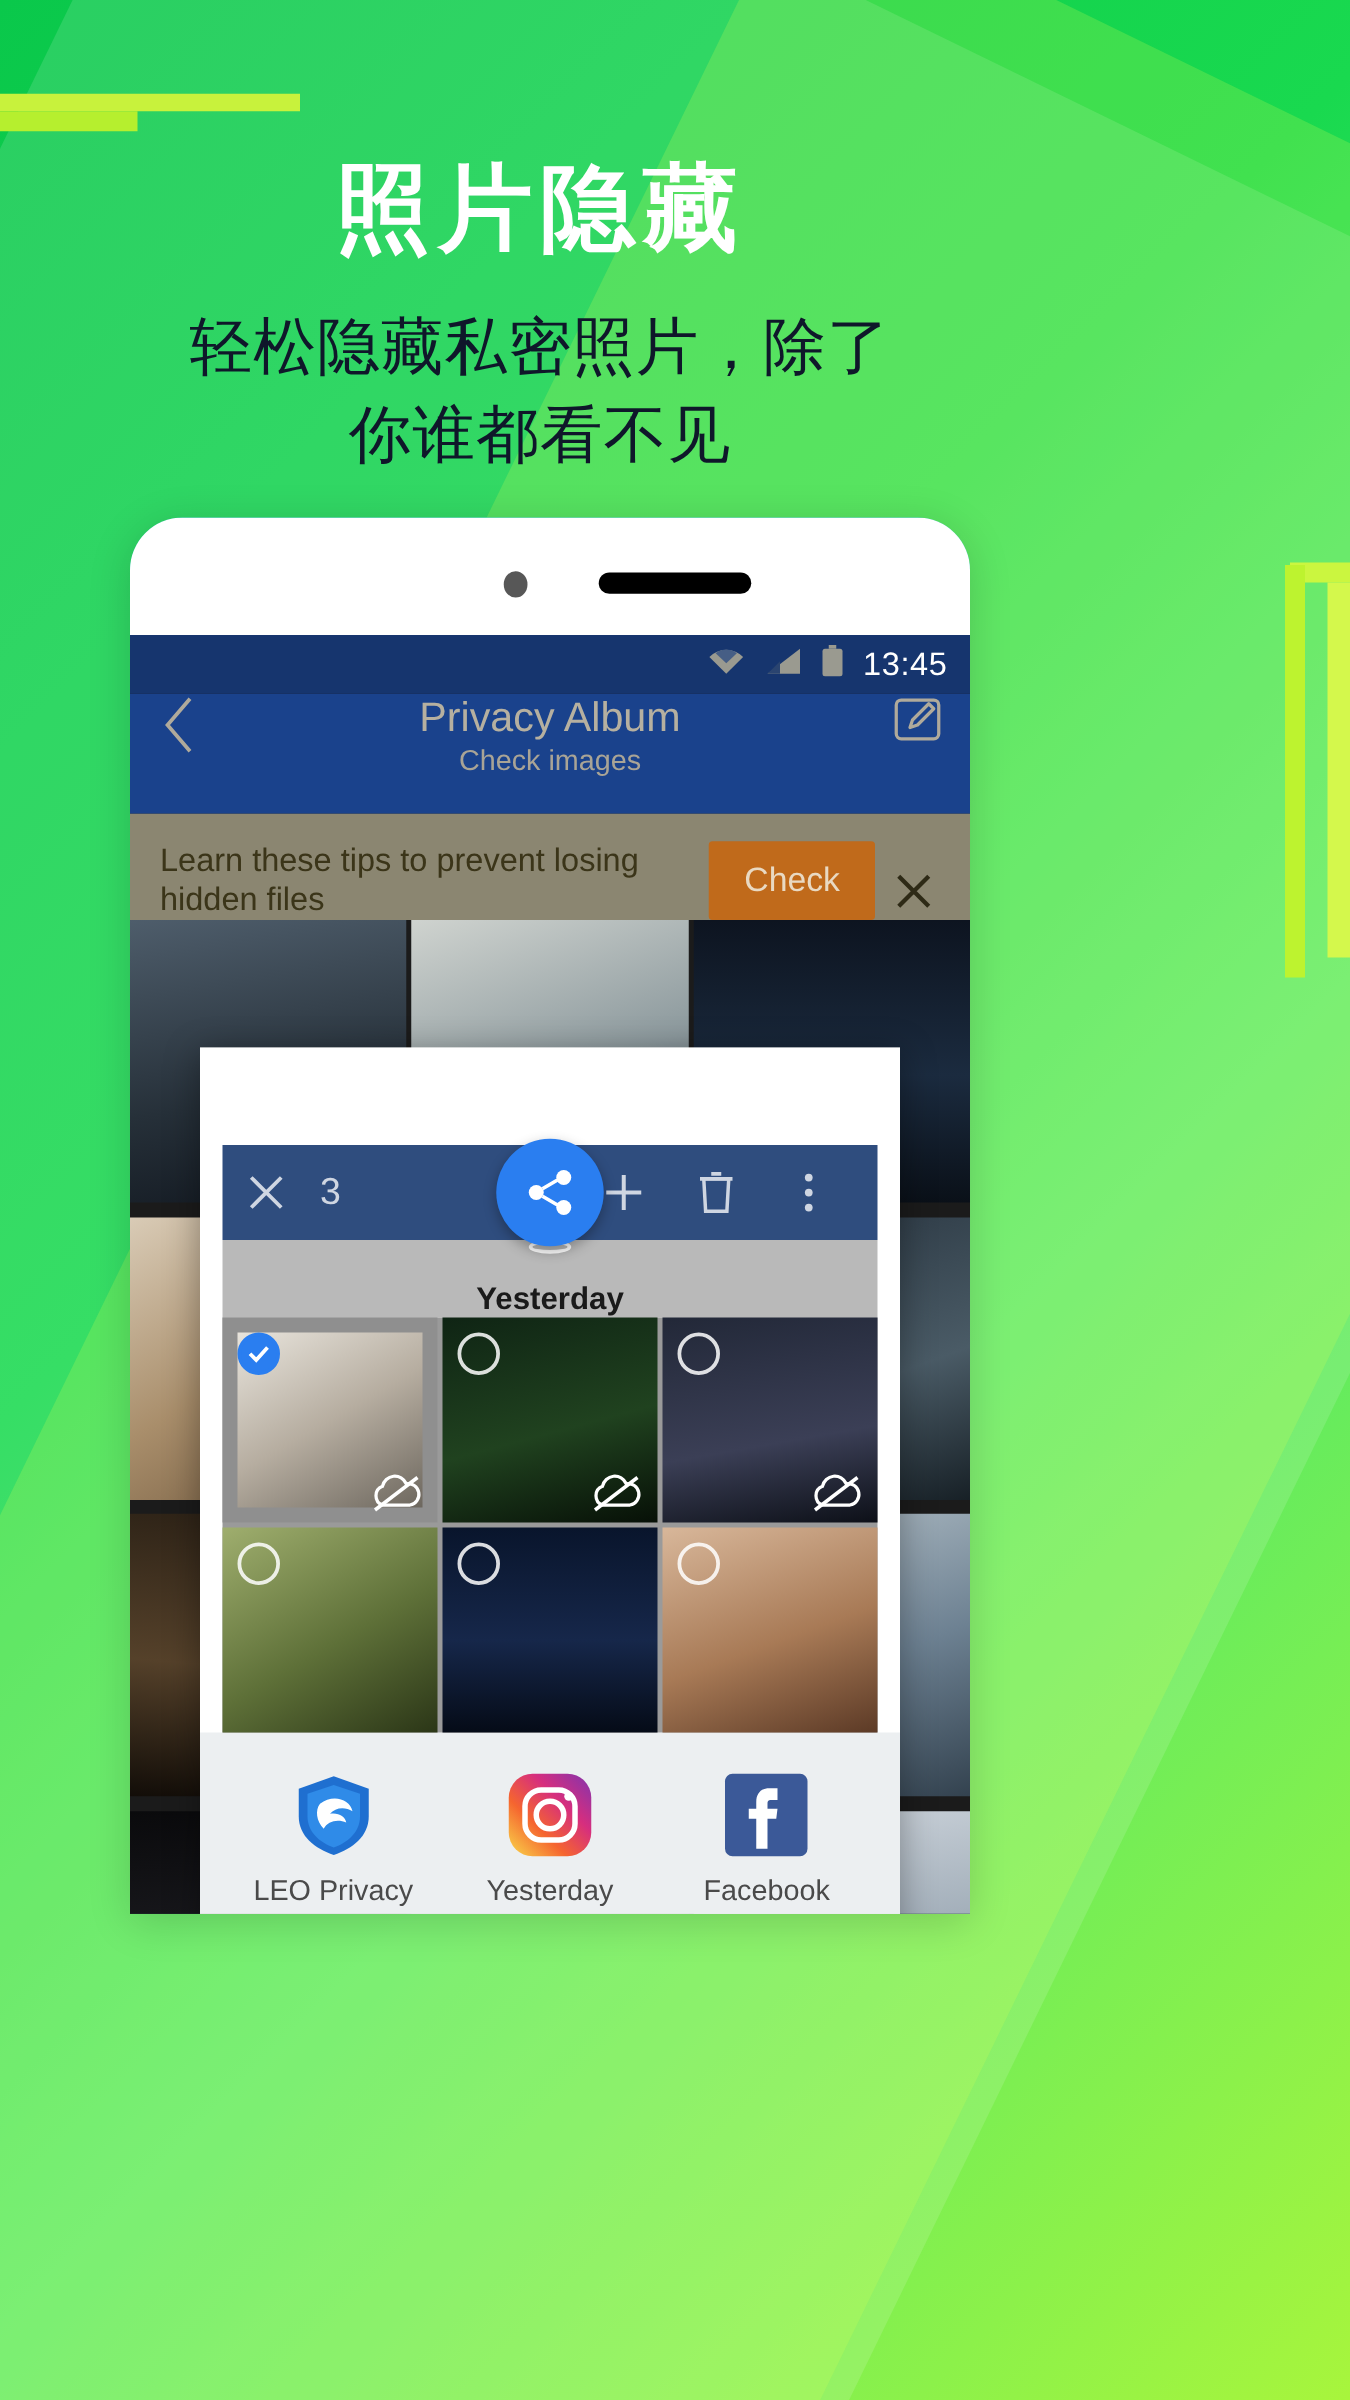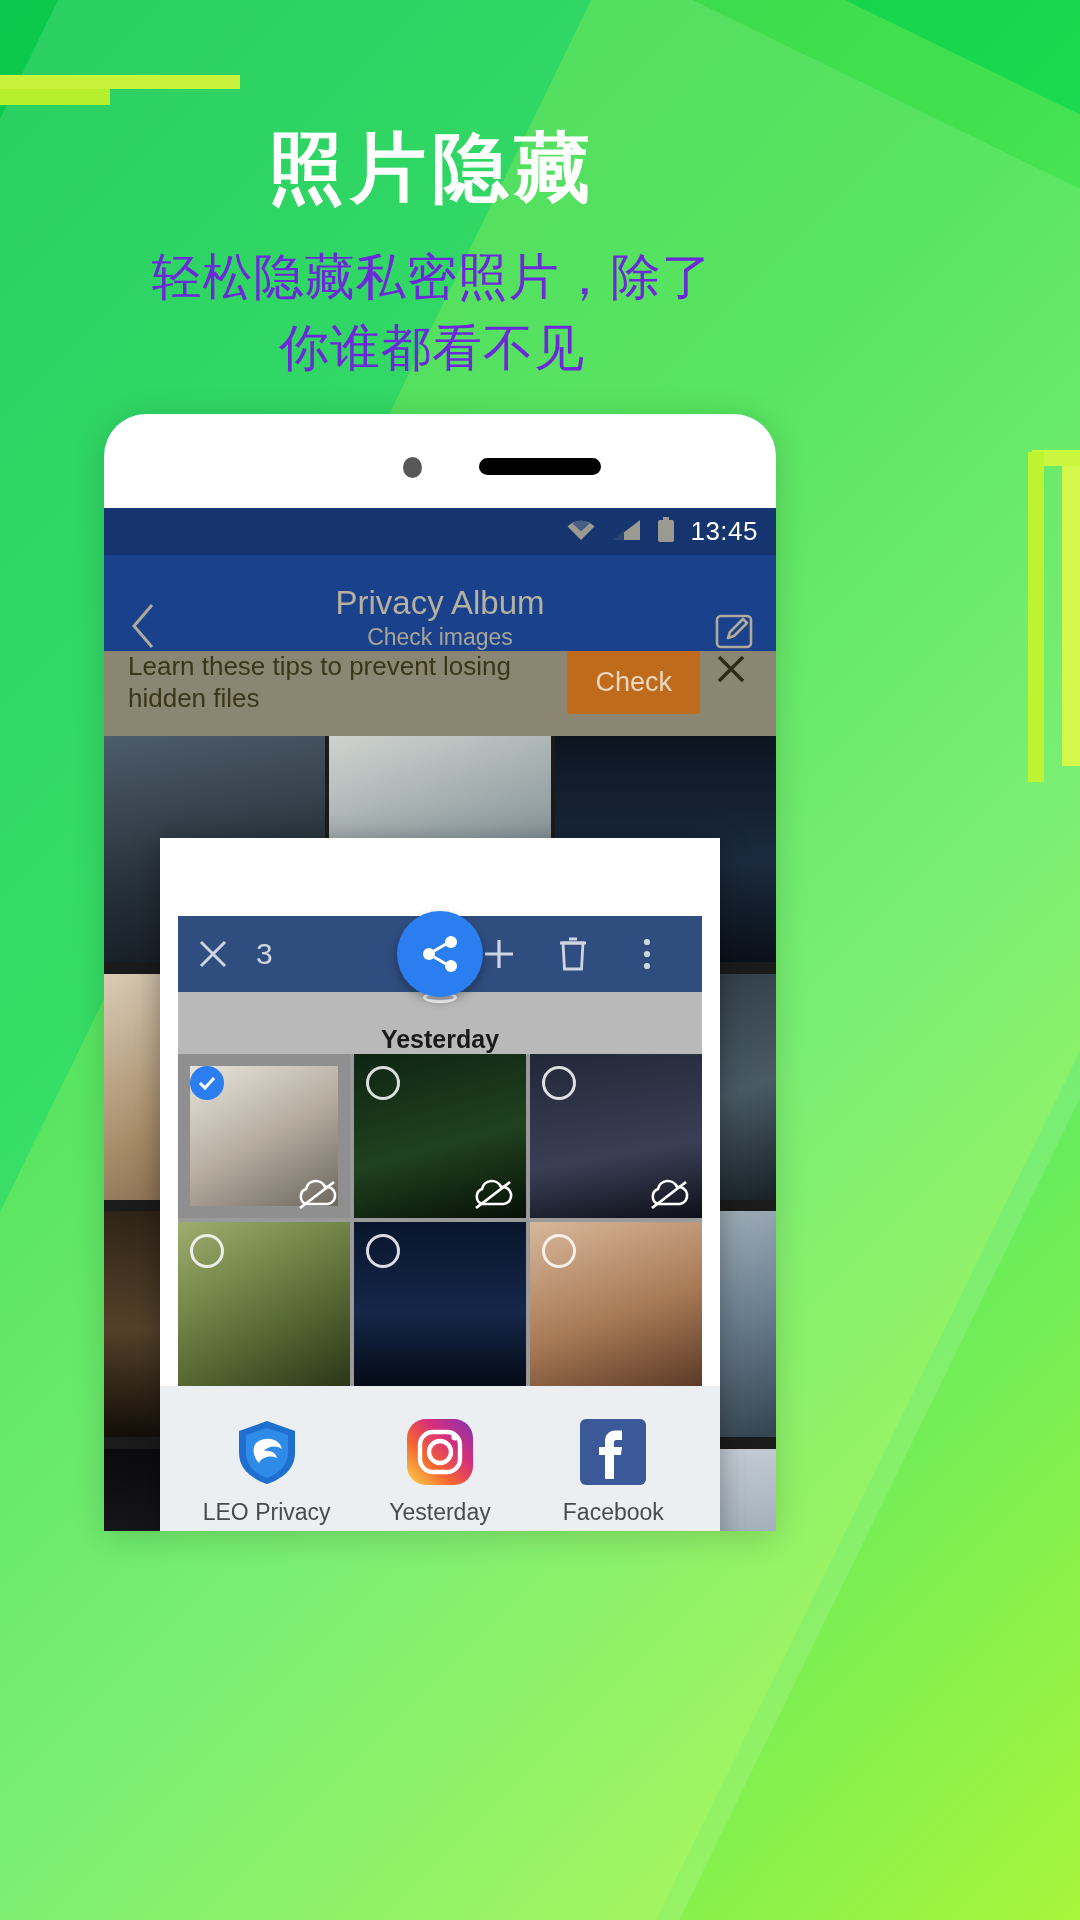--- a/index.html
+++ b/index.html
@@ -60,21 +60,21 @@
   .headline-wrap {
     position:absolute; top:128px; left:0; width:864px;
     text-align:center; z-index:5;
   }
   .headline {
     font-size:76px; font-weight:bold; color:#ffffff;
     letter-spacing:6px; line-height:1.05;
   }
   .subhead {
     margin-top:34px;
-    font-size:50px; color:#6d28d9; line-height:1.42;
+    font-size:50px; color:#0f172a; line-height:1.42;
     font-weight:400; letter-spacing:1px;
   }
 
   
   .phone {
     position:absolute; left:104px; top:414px;
     width:672px; height:1117px;
     background:#14b8a6;
     border-radius:42px 42px 0 0;
     z-index:6;
@@ -101,33 +101,33 @@
     display:flex; align-items:center; justify-content:flex-end;
     padding-right:18px; gap:15px;
     position:relative; z-index:3;
   }
   .st-icon { display:block; }
   .st-time { color:#fff; font-size:26px; letter-spacing:0.5px; }
 
   
   .appbar {
     height:96px; background:#1a428c;
-    display:flex; align-items:flex-end; padding:0 22px;
+    display:flex; align-items:flex-start; padding:0 22px;
     position:relative; z-index:3;
   }
   .appbar-back { width:56px; display:flex; align-items:center; justify-content:flex-start; }
   .appbar-titles { flex:1; text-align:center; }
   .appbar-title { color:#b6b0a0; font-size:33px; line-height:1.15; }
   .appbar-sub { color:#a9a496; font-size:23px; margin-top:2px; }
   .appbar-edit { width:56px; display:flex; align-items:center; justify-content:flex-end; }
 
   
   .tipbar {
     height:85px; background:#8b8671;
-    display:flex; align-items:flex-start; padding:0 14px 10px 24px;
+    display:flex; align-items:flex-end; padding:0 14px 0 24px;
     position:relative; z-index:3;
   }
   .tip-text { flex:1; color:#3b3519; font-size:26px; line-height:1.22; padding-right:14px; }
   .tip-check {
     background:#c06a1b; color:#e9d9c2; font-size:27px;
     padding:16px 28px; border-radius:3px; white-space:nowrap;
   }
   .tip-close { width:62px; text-align:center; }
 
   

